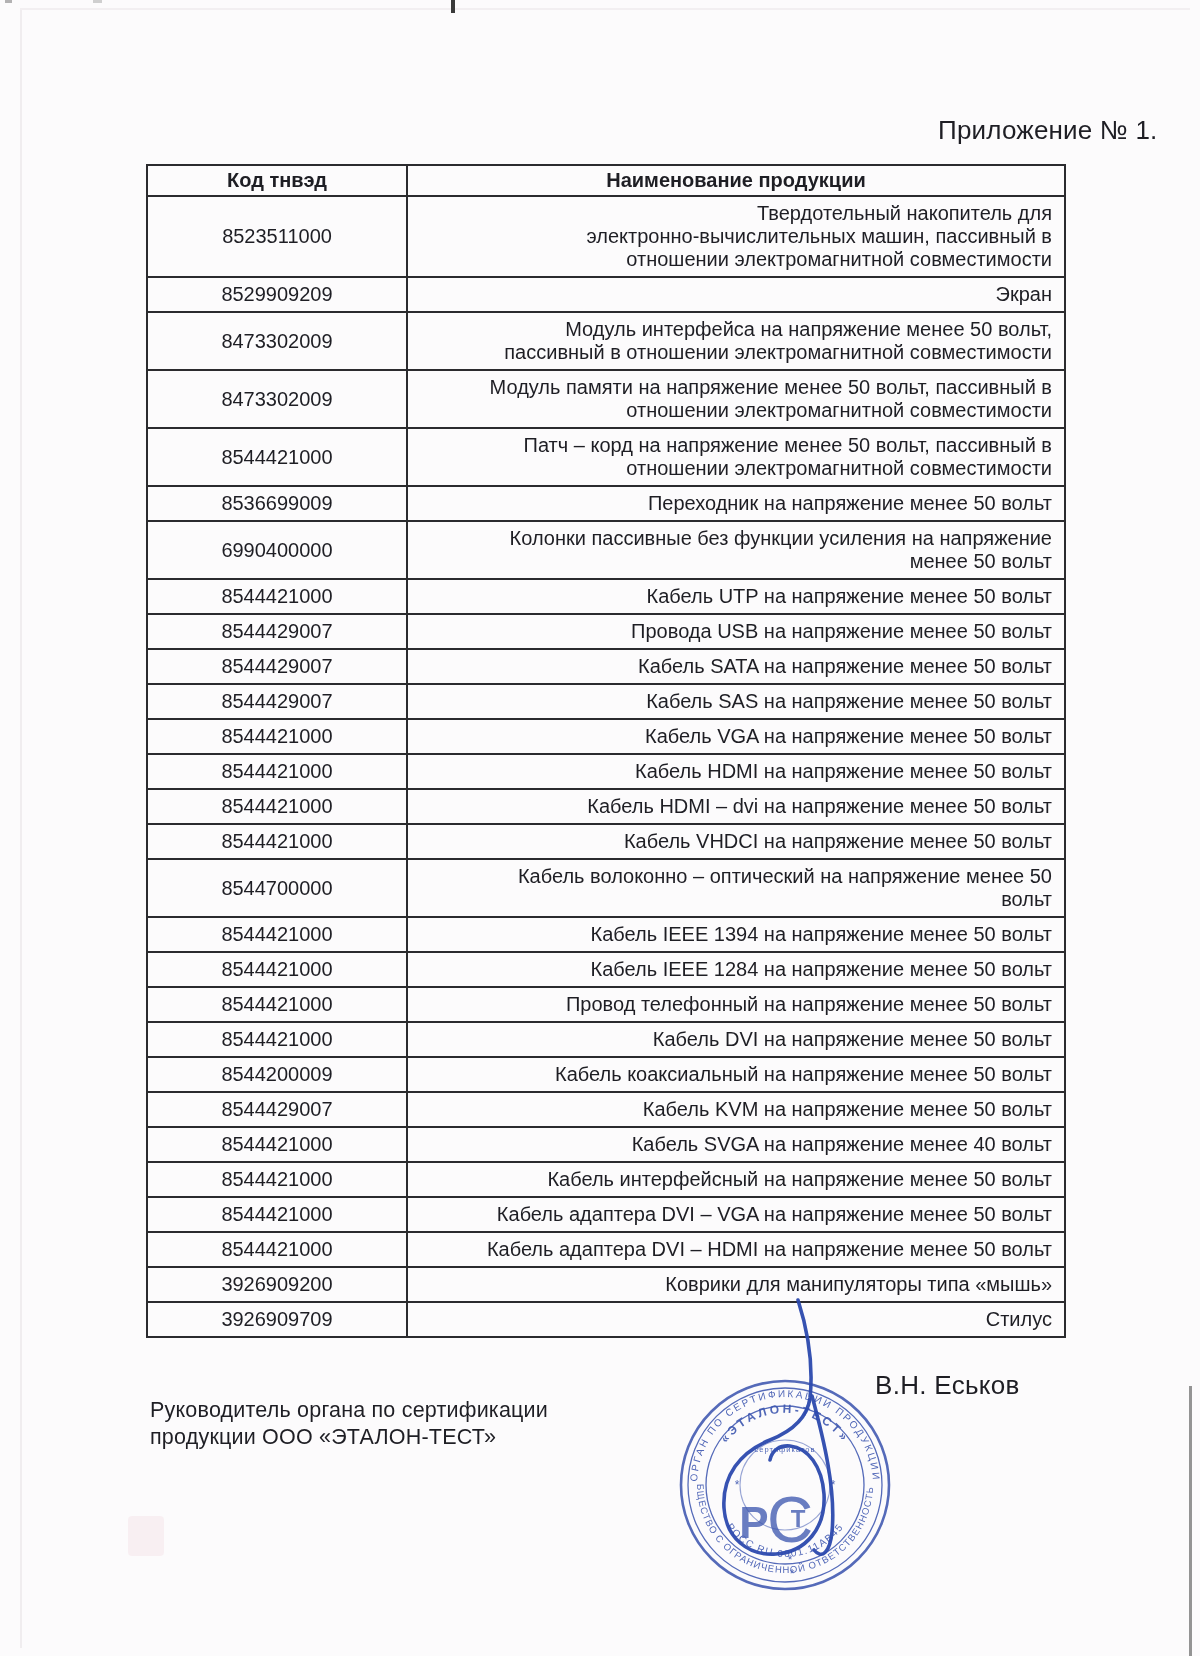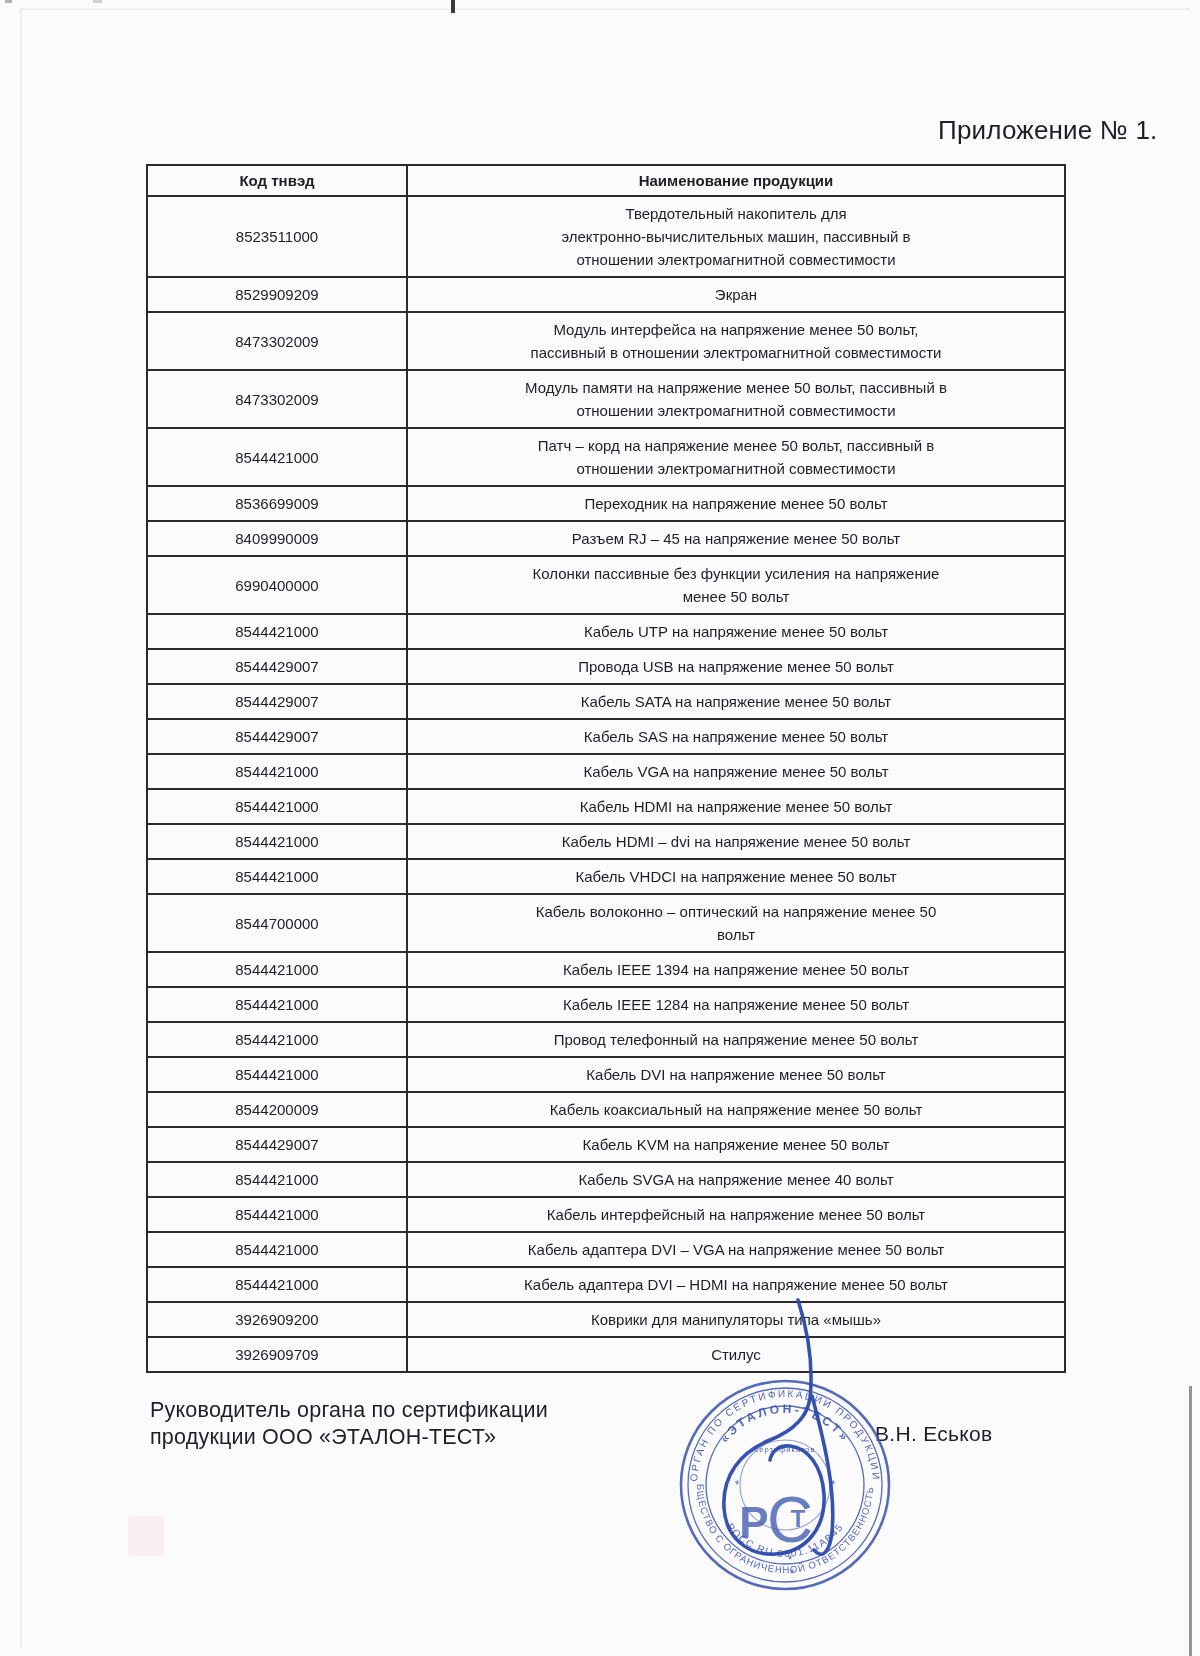--- a/index.html
+++ b/index.html
@@ -23,35 +23,35 @@
 
   .annex{position:absolute;left:938px;top:115px;font-size:26px;letter-spacing:.2px;}
 
   table.codes{
     position:absolute;left:146px;top:164px;width:918px;
     border-collapse:collapse;table-layout:fixed;
     background:transparent;
   }
   table.codes th, table.codes td{
     border:2px solid #2b2b2e;
-    font-size:15px;
+    font-size:20px;
     vertical-align:middle;
   }
   table.codes th{
     font-weight:bold;text-align:center;padding:3px 4px;line-height:23px;
   }
   td.code-cell{text-align:center;padding:5px 5px;line-height:23px;}
-  td.name-cell{padding:5px 12px;line-height:23px;white-space:pre-line;text-align:center;}
+  td.name-cell{padding:5px 12px;line-height:23px;white-space:pre-line;text-align:right;}
 
   .footer-title{
     position:absolute;left:150px;top:1397px;
     font-size:21.5px;line-height:27px;letter-spacing:.2px;
     white-space:pre-line;
   }
-  .signatory-name{position:absolute;left:875px;top:1422px;font-size:21px;letter-spacing:.3px;}
+  .signatory-name{position:absolute;left:875px;top:1370px;font-size:26px;letter-spacing:.3px;}
 
   .stamp-wrap{position:absolute;left:640px;top:1280px;width:300px;height:340px;}
 </style>
 </head>
 <body>
 
 <div id="page">
 
   <div class="paper-edge-left"></div>
   <div class="paper-edge-top"></div>
@@ -104,24 +104,20 @@
           <td class="code-cell">8544421000</td>
           <td class="name-cell">Патч – корд на напряжение менее 50 вольт, пассивный в
 отношении электромагнитной совместимости</td>
         </tr>
 
         <tr>
           <td class="code-cell">8536699009</td>
           <td class="name-cell">Переходник на напряжение менее 50 вольт</td>
         </tr>
 
-        <tr>
-          <td class="code-cell">8409990009</td>
-          <td class="name-cell">Разъем RJ – 45 на напряжение менее 50 вольт</td>
-        </tr>
 
         <tr>
           <td class="code-cell">6990400000</td>
           <td class="name-cell">Колонки пассивные без функции усиления на напряжение
 менее 50 вольт</td>
         </tr>
 
         <tr>
           <td class="code-cell">8544421000</td>
           <td class="name-cell">Кабель UTP на напряжение менее 50 вольт</td>

